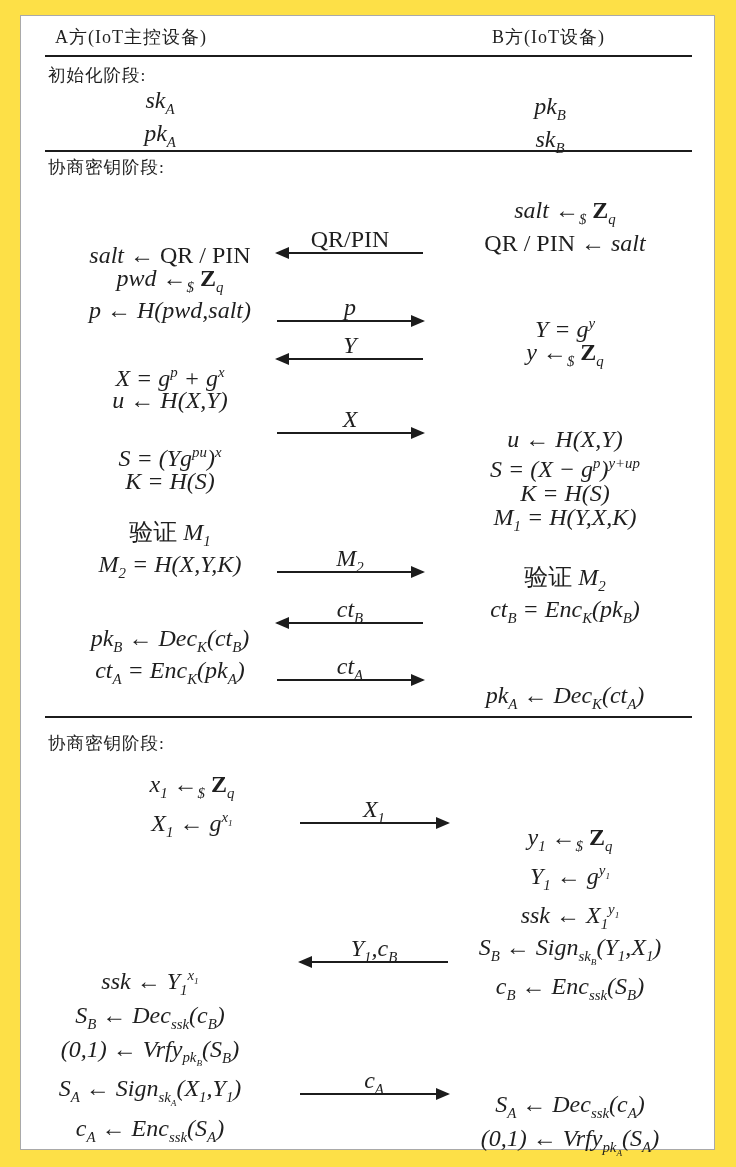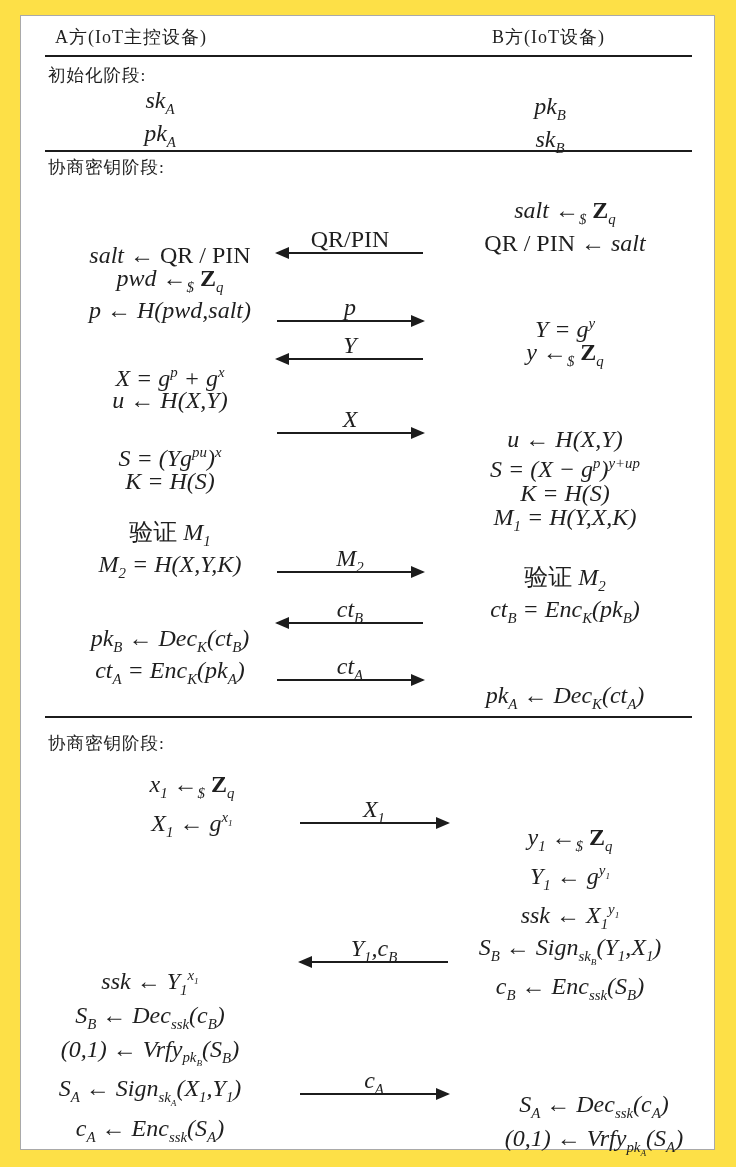--- a/index.html
+++ b/index.html
@@ -177,17 +177,17 @@
     <div class="m">(0,1) ← Vrfy<sub>pk<sub>B</sub></sub>(S<sub>B</sub>)</div>
     <div class="m">S<sub>A</sub> ← Sign<sub>sk<sub>A</sub></sub>(X<sub>1</sub>,Y<sub>1</sub>)</div>
     <div class="m">c<sub>A</sub> ← Enc<sub>ssk</sub>(S<sub>A</sub>)</div>
   </div>
 
   <div class="arrow right" style="left:300px; top:1069px; width:148px;">
     <div class="alabel m">c<sub>A</sub></div>
     <div class="shaft"></div>
   </div>
 
-  <div class="blk" style="left:454px; top:1092px; width:280px; line-height:25px;text-align:center;">
+  <div class="blk" style="left:430px; top:1092px; width:280px; line-height:25px;text-align:center;">
     <div class="m">S<sub>A</sub> ← Dec<sub>ssk</sub>(c<sub>A</sub>)</div>
     <div class="m">(0,1) ← Vrfy<sub>pk<sub>A</sub></sub>(S<sub>A</sub>)</div>
   </div>
 </div>
 
 </body></html>

